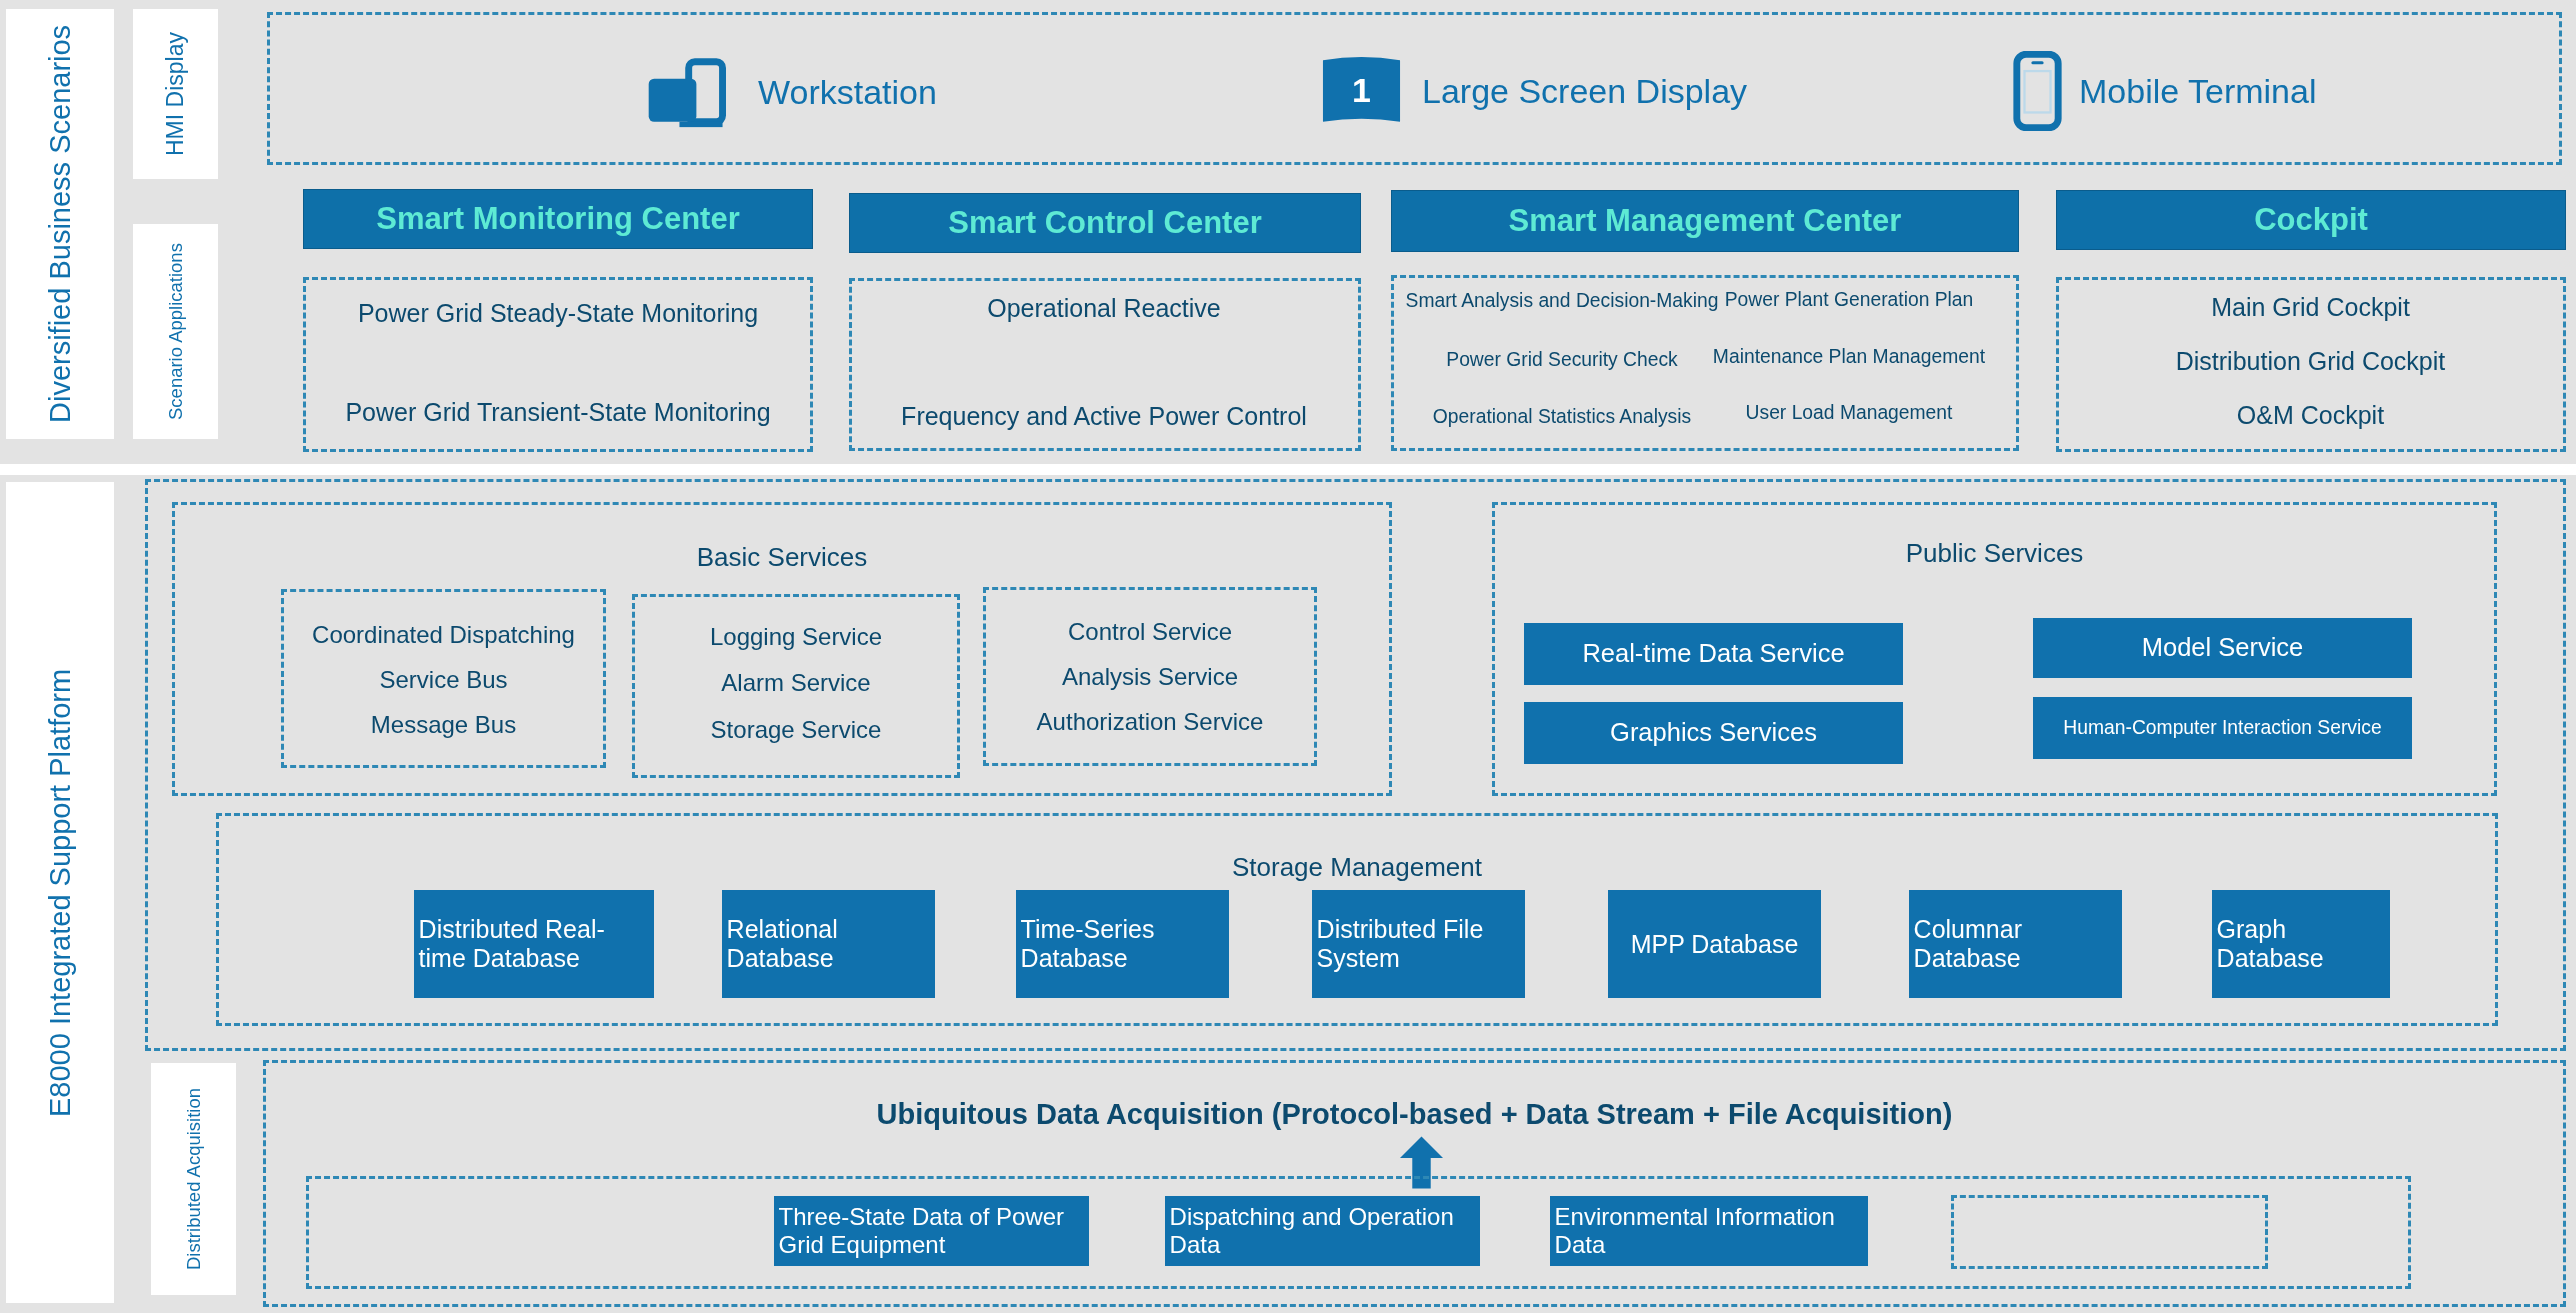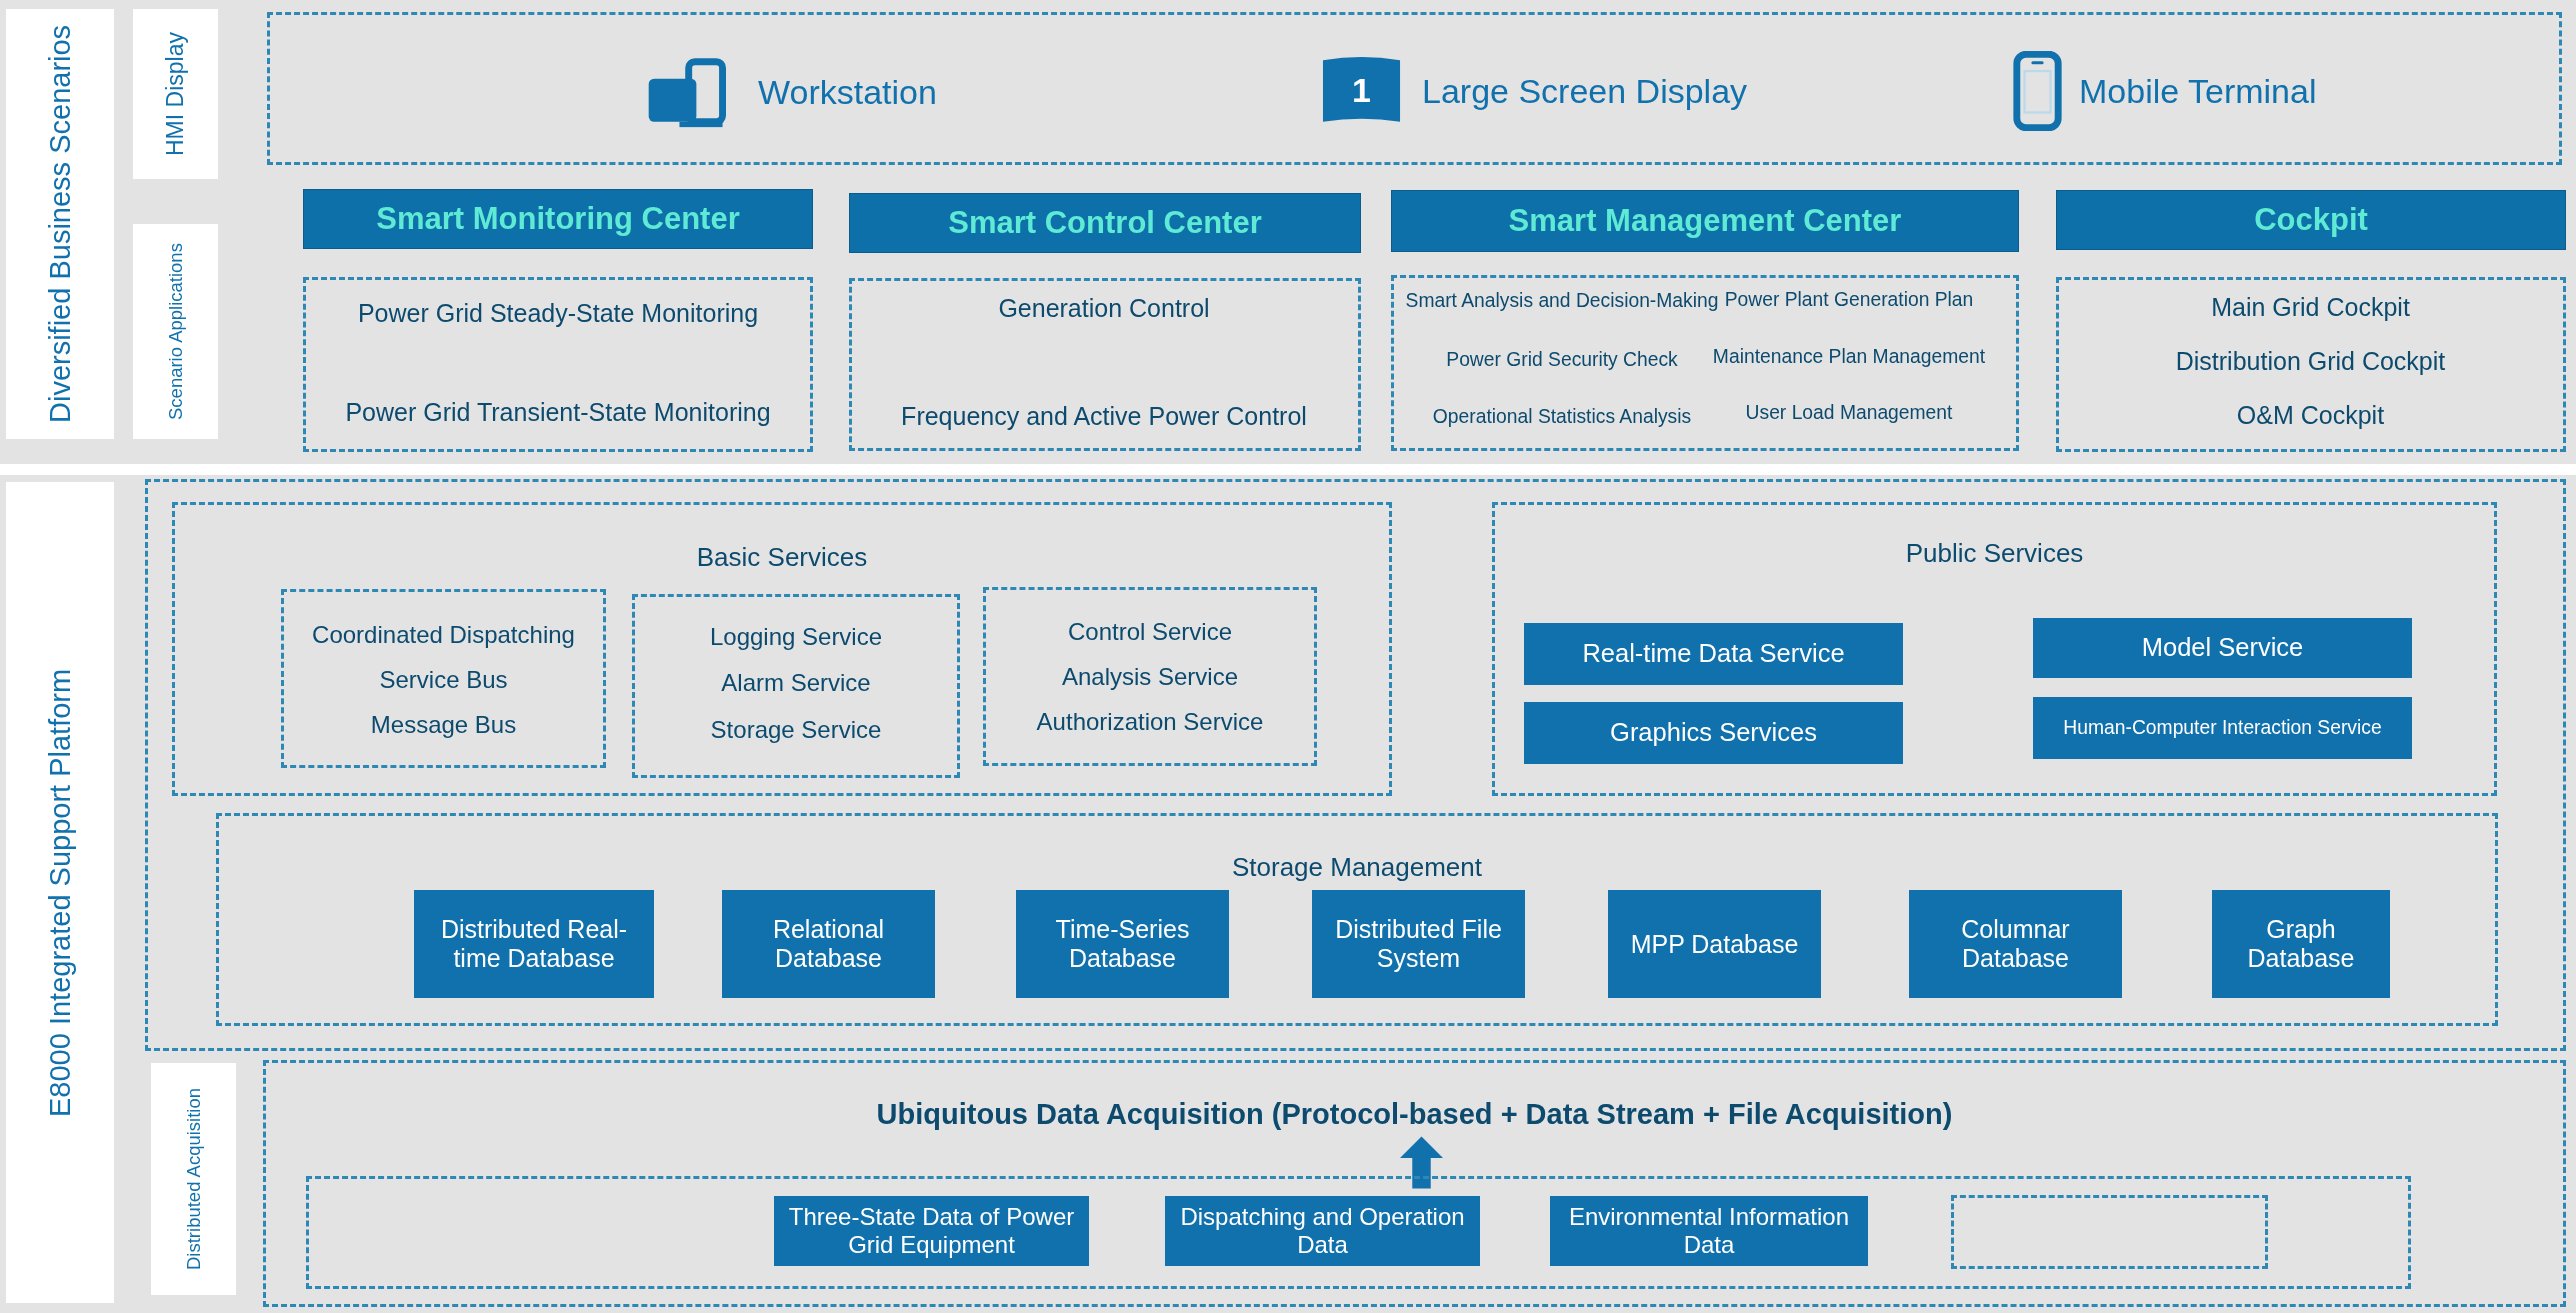--- a/index.html
+++ b/index.html
@@ -39,21 +39,20 @@
     display:flex;align-items:center;justify-content:center;
     font-weight:bold;
     text-align:center;
     border:0.8px solid #0a5c8c;
   }
   .bluebox{
     position:absolute;box-sizing:border-box;
     background:#1071AD;
     color:#ffffff;
     display:flex;align-items:center;justify-content:center;
-    text-align:center;
     line-height:1.15;
     padding:1.5px 4.6px;
   }
 
   .txt{
     position:absolute;
     color:#0c4a6e;
     display:flex;align-items:center;justify-content:center;
     text-align:center;
     white-space:nowrap;
@@ -132,21 +131,21 @@
   </div>
   <div class="txt" style="left:309px;top:391px;width:498px;height:42px;font-size:25px;">
     <span>Power Grid Transient-State Monitoring</span>
   </div>
 
   <div class="bluebar" style="left:849px;top:193px;width:512px;height:60px;font-size:31px;">
     <span>Smart Control Center</span>
   </div>
   <div class="dashed" style="left:849px;top:278px;width:512px;height:173px;"></div>
   <div class="txt" style="left:853px;top:289px;width:502px;height:39px;font-size:25px;">
-    <span>Generation Control</span>
+    <span>Operational Reactive</span>
   </div>
   <div class="txt" style="left:853px;top:397px;width:502px;height:39px;font-size:25px;">
     <span>Frequency and Active Power Control</span>
   </div>
 
   <div class="bluebar" style="left:1391px;top:190px;width:628px;height:62px;font-size:31px;">
     <span>Smart Management Center</span>
   </div>
   <div class="dashed" style="left:1391px;top:275px;width:628px;height:176px;"></div>
 

